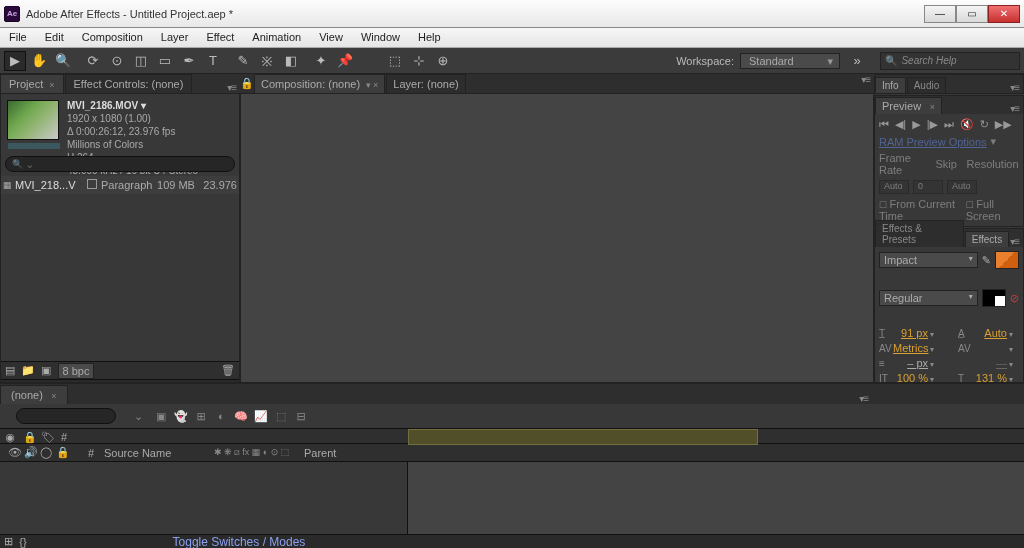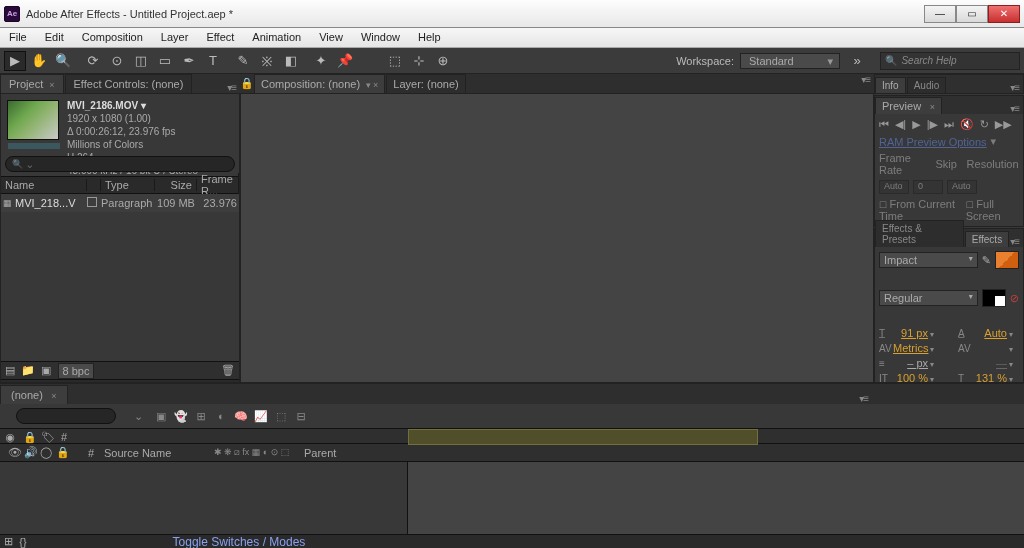--- a/index.html
+++ b/index.html
@@ -226,27 +226,20 @@
             <span>1920 x 1080 (1.00)</span>
             <span>Δ 0:00:26:12, 23.976 fps</span>
             <span>Millions of Colors</span>
             <span>H.264</span>
             <span>48.000 kHz / 16 bit U / Stereo</span>
           </div>
         </div>
         <div class="proj-search">
             <span>⌄</span>
           </div>
-        <div class="proj-cols">
-          <span class="pc-name">Name</span>
-          <span class="pc-tri">&nbsp;</span>
-          <span class="pc-type">Type</span>
-          <span class="pc-size">Size</span>
-          <span class="pc-fr">Frame R...</span>
-        </div>
         <div class="proj-row">
           <span class="ic">▦</span>
           <span class="nm">MVI_218...V</span>
           <span class="tri"><span></span></span>
           <span class="ty">Paragraph</span>
           <span class="sz">109 MB</span>
           <span class="fr">23.976</span>
         </div>
         <div class="proj-spacer"></div>
         <div class="proj-footer">

